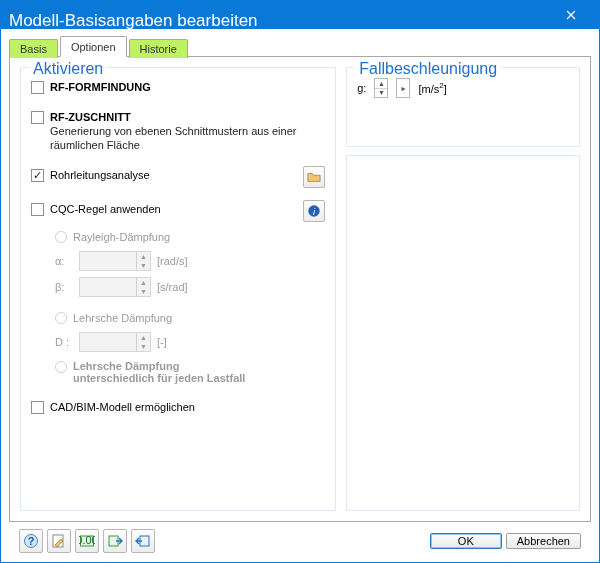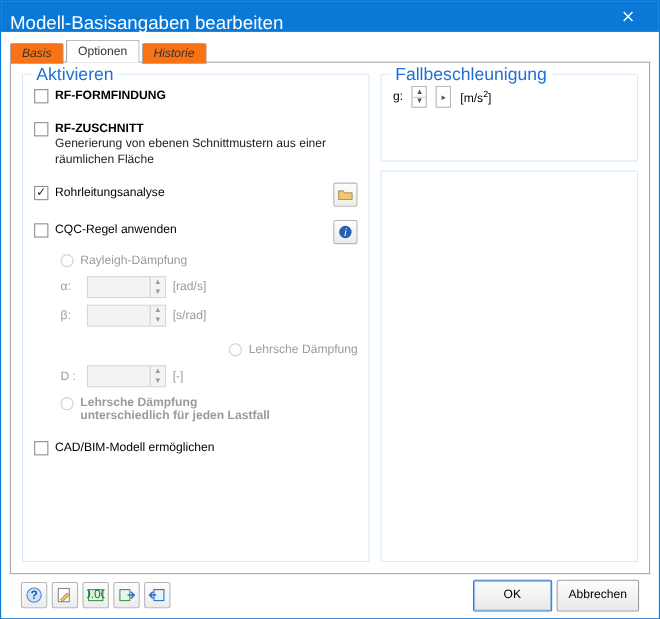--- a/index.html
+++ b/index.html
@@ -5,21 +5,21 @@
   * { box-sizing: border-box; font-family: "Segoe UI", Tahoma, sans-serif; font-size: 11px; }
   body { margin: 0; background: #fff; }
   .window { width: 600px; height: 563px; border: 1px solid #0a78d6; display: flex; flex-direction: column; background: #fff; }
   .titlebar { height: 28px; background: #0a78d6; color: #fff; display: flex; align-items: center; padding: 0 8px; }
   .titlebar .title { flex: 1; font-size: 17px; margin-top: 12px; }
   .titlebar .close { width: 40px; height: 28px; display: flex; align-items: center; justify-content: center; cursor: pointer; }
   .content { flex: 1; padding: 6px 8px 0 8px; display: flex; flex-direction: column; }
   .tabs { display: flex; align-items: flex-end; height: 22px; margin-bottom: -1px; position: relative; z-index: 2; }
   .tab { padding: 3px 10px; border: 1px solid #a7a7a7; border-bottom: none; background: #fff; margin-right: 2px; cursor: pointer; border-radius: 2px 2px 0 0; position: relative; top: 1px; color: #333; }
   .tab.active { background: #fff; border-bottom: 1px solid #fff; top: 0; padding-top: 4px; padding-bottom: 3px; z-index: 3; }
-  .tab.inactive { background: #f97316; font-style: italic; }
+  .tab.inactive { background: #bef264; }
   .tabpanel { flex: 1; border: 1px solid #a7a7a7; background: #fff; padding: 10px; display: flex; gap: 10px; position: relative; z-index: 1; }
   .col-left { flex: 1.15; display: flex; flex-direction: column; gap: 8px; }
   .col-right { flex: 0.85; display: flex; flex-direction: column; gap: 8px; }
   .group { border: 1px solid #d9e9fb; padding: 10px 10px 8px 10px; position: relative; border-radius: 1px; }
   .group.fill { flex: 1; }
   .group-title { position: absolute; top: -8px; left: 8px; background: #fff; padding: 0 4px; color: #1e6fd6; font-size: 16px; }
   .row { display: flex; align-items: flex-start; margin: 2px 0; }
   .cb { width: 13px; height: 13px; border: 1px solid #8e8e8e; background: #fff; margin-right: 6px; flex: 0 0 auto; cursor: pointer; display: inline-flex; align-items: center; justify-content: center; margin-top: 1px; }
   .cb.checked::after { content: "✓"; font-size: 11px; line-height: 11px; color: #1a1a1a; }
   .rd { width: 12px; height: 12px; border: 1px solid #b8b8b8; border-radius: 50%; background: #fff; margin-right: 6px; flex: 0 0 auto; cursor: pointer; margin-top: 1px; }
@@ -50,21 +50,21 @@
   .g-select .dd { width: 16px; border-left: 1px solid #cfcfcf; display: flex; align-items: center; justify-content: center; font-size: 8px; cursor: pointer; color: #555; }
   .mini-arrows { display: inline-flex; flex-direction: column; border: 1px solid #b6b6b6; height: 20px; width: 14px; }
   .mini-arrows div { flex: 1; display: flex; align-items: center; justify-content: center; font-size: 7px; cursor: pointer; color: #555; }
   .mini-arrows div + div { border-top: 1px solid #cfcfcf; }
   .side-arrow { width: 14px; height: 20px; border: 1px solid #b6b6b6; display: inline-flex; align-items: center; justify-content: center; font-size: 8px; cursor: pointer; color: #555; }
   .ms2 { font-family: inherit; }
   .ms2 sup { font-size: 8px; }
   .empty-panel { flex: 1; border: 1px solid #d9e9fb; }
   .footer { height: 40px; border-top: none; display: flex; align-items: center; padding: 6px 10px 8px 10px; gap: 4px; }
   .footer .spacer { flex: 1; }
-  .btn { height: 29px; min-width: 72px; border: 1px solid #9e9e9e; background: linear-gradient(#fdfdfd,#e8e8e8); cursor: pointer; padding: 0 10px; border-radius: 2px; }
+  .btn { height: 16px; min-width: 72px; border: 1px solid #9e9e9e; background: linear-gradient(#fdfdfd,#e8e8e8); cursor: pointer; padding: 0 10px; border-radius: 2px; }
   .btn.primary { border: 1px solid #2f79c4; box-shadow: 0 0 0 1px #8fc1f1 inset; }
   .toolbtn { width: 24px; height: 24px; border: 1px solid #b6b6b6; background: linear-gradient(#fdfdfd,#ececec); display: inline-flex; align-items: center; justify-content: center; cursor: pointer; border-radius: 2px; }
   .toolbtn svg { width: 16px; height: 16px; }
 </style>
 </head>
 <body>
 
 <div class="window">
   <div class="titlebar">
     <div class="title">Modell-Basisangaben bearbeiten</div>
@@ -160,21 +160,21 @@
                 <span class="arrows">
                     <div>▲</div>
                     <div>▼</div>
                   </span>
               </span>
               <span class="unit">[s/rad]</span>
             </div>
 
             <div class="spacer12"></div>
 
-            <div class="row" style="align-items:center;justify-content:flex-end;">
+            <div class="row" style="align-items:center;">
               <span class="rd"></span>
               <span>Lehrsche Dämpfung</span>
             </div>
             <div class="spacer6"></div>
             <div class="field-row">
               <span class="field-label">D :</span>
               <span class="spin dis">
                 <input disabled="" value="" style="">
                 <span class="arrows">
                     <div>▲</div>

